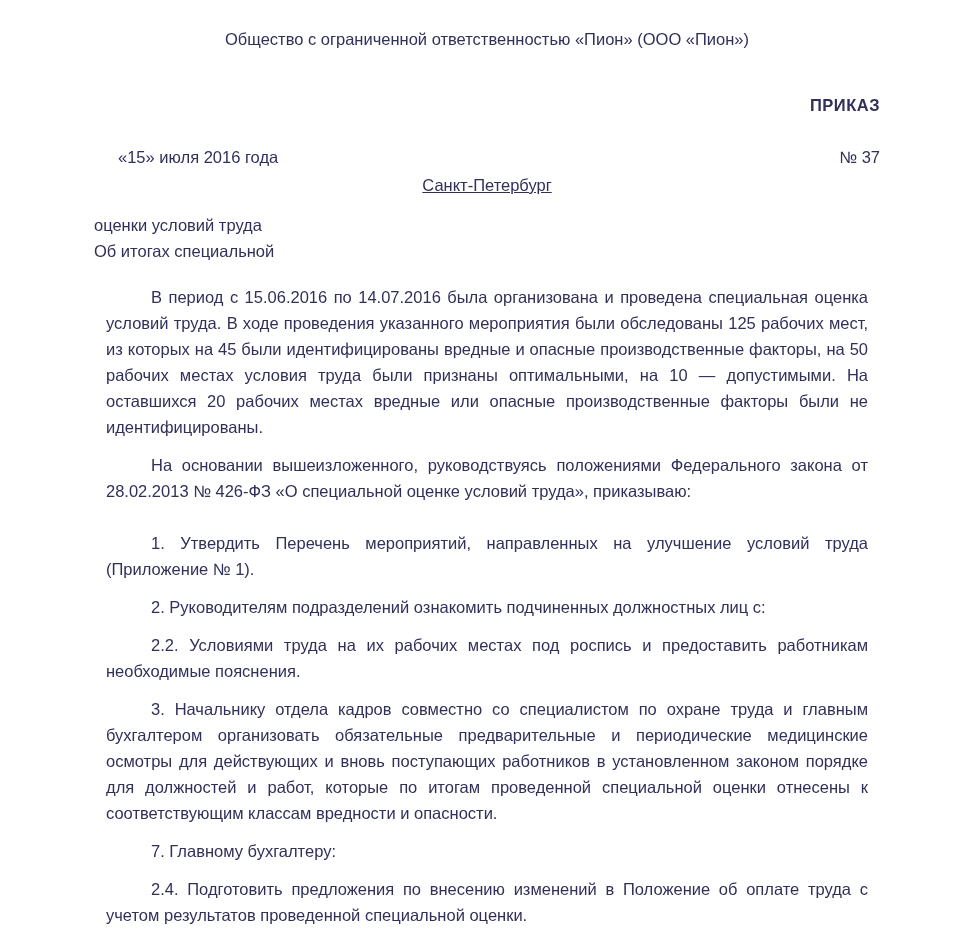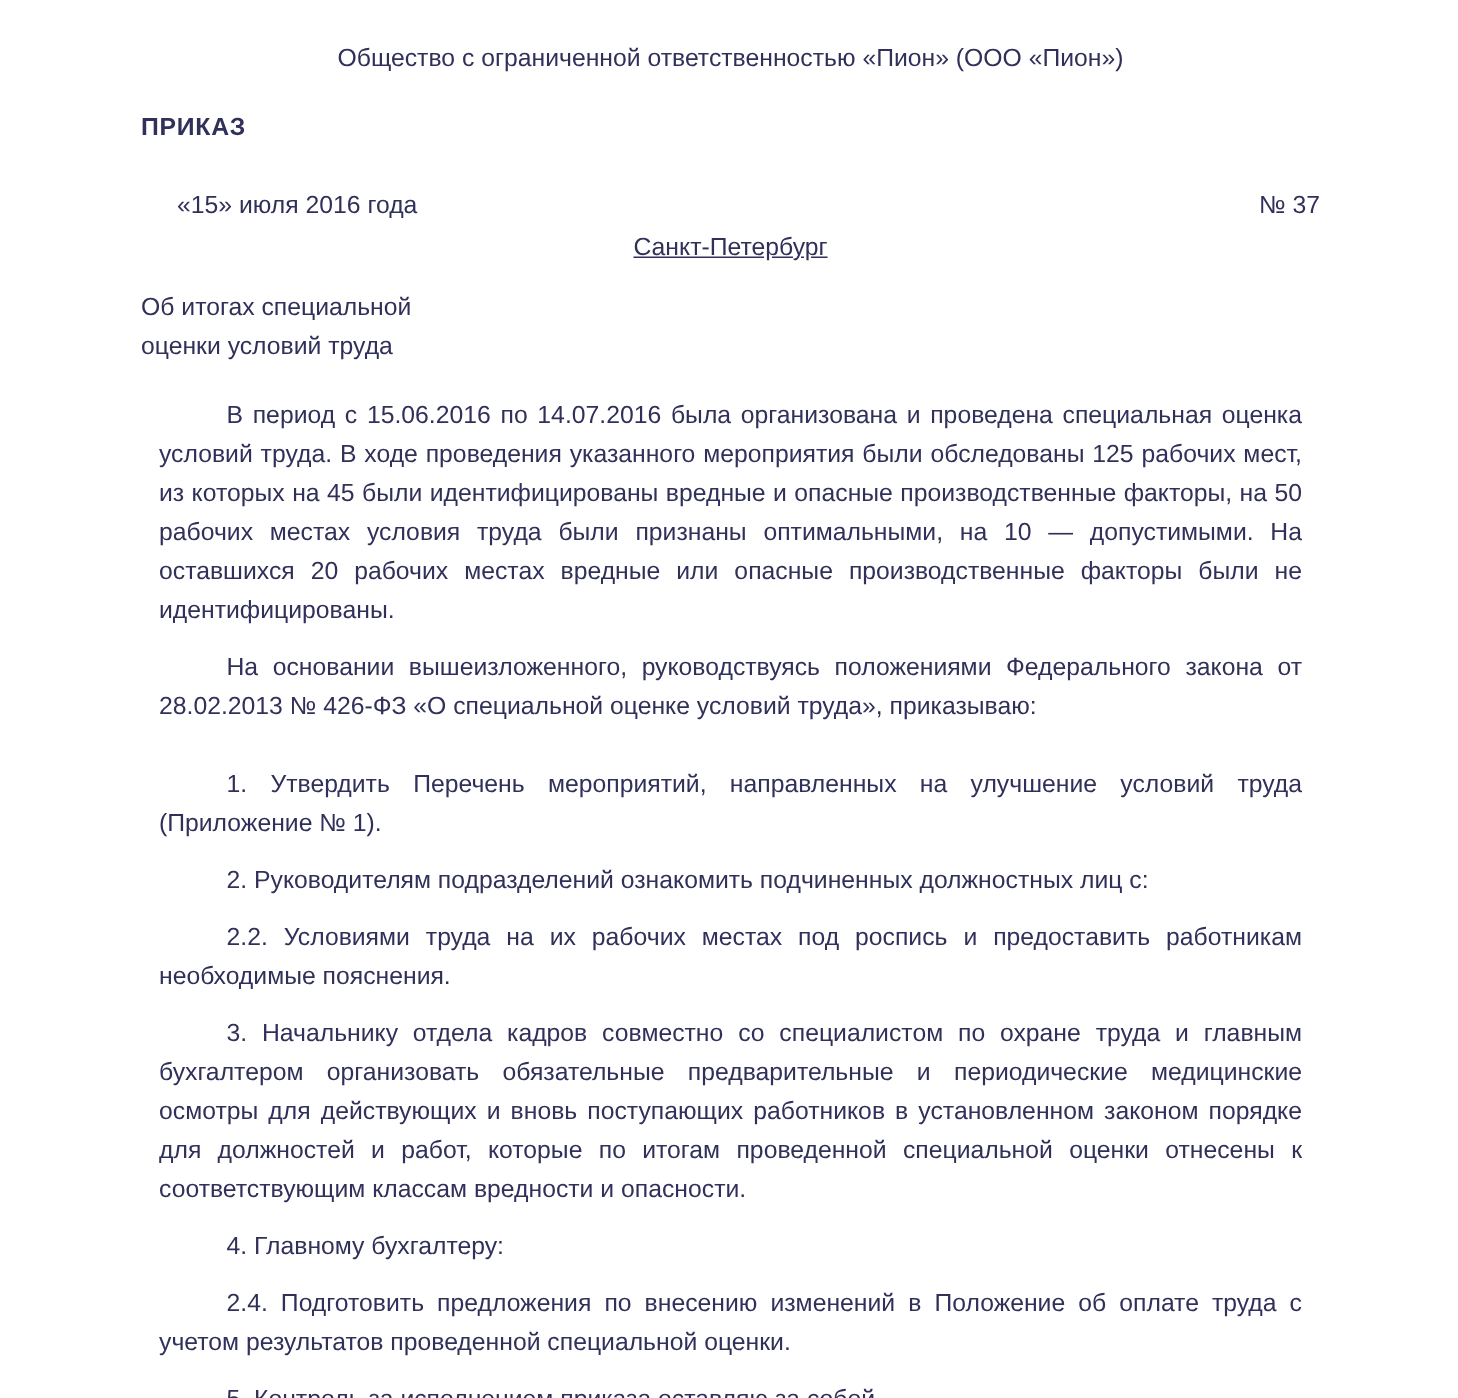--- a/index.html
+++ b/index.html
@@ -17,22 +17,22 @@
     padding: 26px 92px 40px 94px;
     color: #30305a;
     font-size: 16.5px;
     line-height: 26px;
   }
   .org-name {
     text-align: center;
     font-weight: normal;
   }
   .doc-title {
-    text-align: left;
-    margin-top: 20px;
+    text-align: right;
+    margin-top: 40px;
     font-weight: bold;
     letter-spacing: 0.5px;
   }
   .date-row {
     margin-top: 26px;
     display: flex;
     justify-content: space-between;
     align-items: baseline;
     margin-left: 24px;
   }
@@ -67,32 +67,32 @@
   <div class="doc-title">ПРИКАЗ</div>
 
   <div class="date-row">
     <span>«15» июля 2016 года</span>
     <span>№ 37</span>
   </div>
 
   <div class="city">Санкт-Петербург</div>
 
   <div class="subject">
+    <div>оценки условий труда</div>
     <div>Об итогах специальной</div>
-    <div>оценки условий труда</div>
   </div>
 
   <div class="body-text">
     <p class="para">В период с 15.06.2016 по 14.07.2016 была организована и проведена специальная оценка условий труда. В ходе проведения указанного мероприятия были обследованы 125 рабочих мест, из которых на 45 были идентифицированы вредные и опасные производственные факторы, на 50 рабочих местах условия труда были признаны оптимальными, на 10 — допустимыми. На оставшихся 20 рабочих местах вредные или опасные производственные факторы были не идентифицированы.</p>
     <p class="para">На основании вышеизложенного, руководствуясь положениями Федерального закона от 28.02.2013 № 426-ФЗ «О специальной оценке условий труда», приказываю:</p>
 
     <div class="order-items">
       <p class="para">1. Утвердить Перечень мероприятий, направленных на улучшение условий труда (Приложение № 1).</p>
       <p class="para">2. Руководителям подразделений ознакомить подчиненных должностных лиц с:</p>
       <p class="para">2.2. Условиями труда на их рабочих местах под роспись и предоставить работникам необходимые пояснения.</p>
       <p class="para">3. Начальнику отдела кадров совместно со специалистом по охране труда и главным бухгалтером организовать обязательные предварительные и периодические медицинские осмотры для действующих и вновь поступающих работников в установленном законом порядке для должностей и работ, которые по итогам проведенной специальной оценки отнесены к соответствующим классам вредности и опасности.</p>
-      <p class="para">4. Главному бухгалтеру:</p>
+      <p class="para">7. Главному бухгалтеру:</p>
       <p class="para">2.4. Подготовить предложения по внесению изменений в Положение об оплате труда с учетом результатов проведенной специальной оценки.</p>
       <p class="para">5. Контроль за исполнением приказа оставляю за собой.</p>
     </div>
   </div>
 
 </div>
 
 </body></html>

